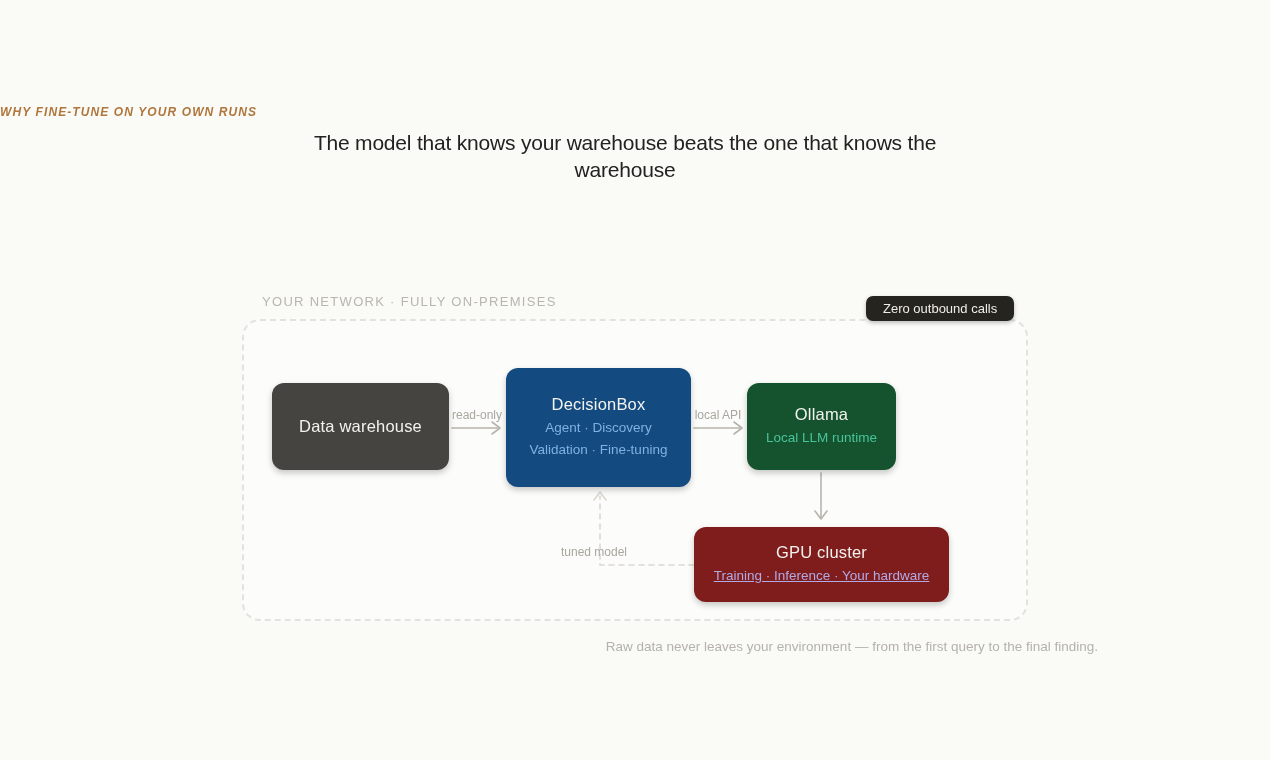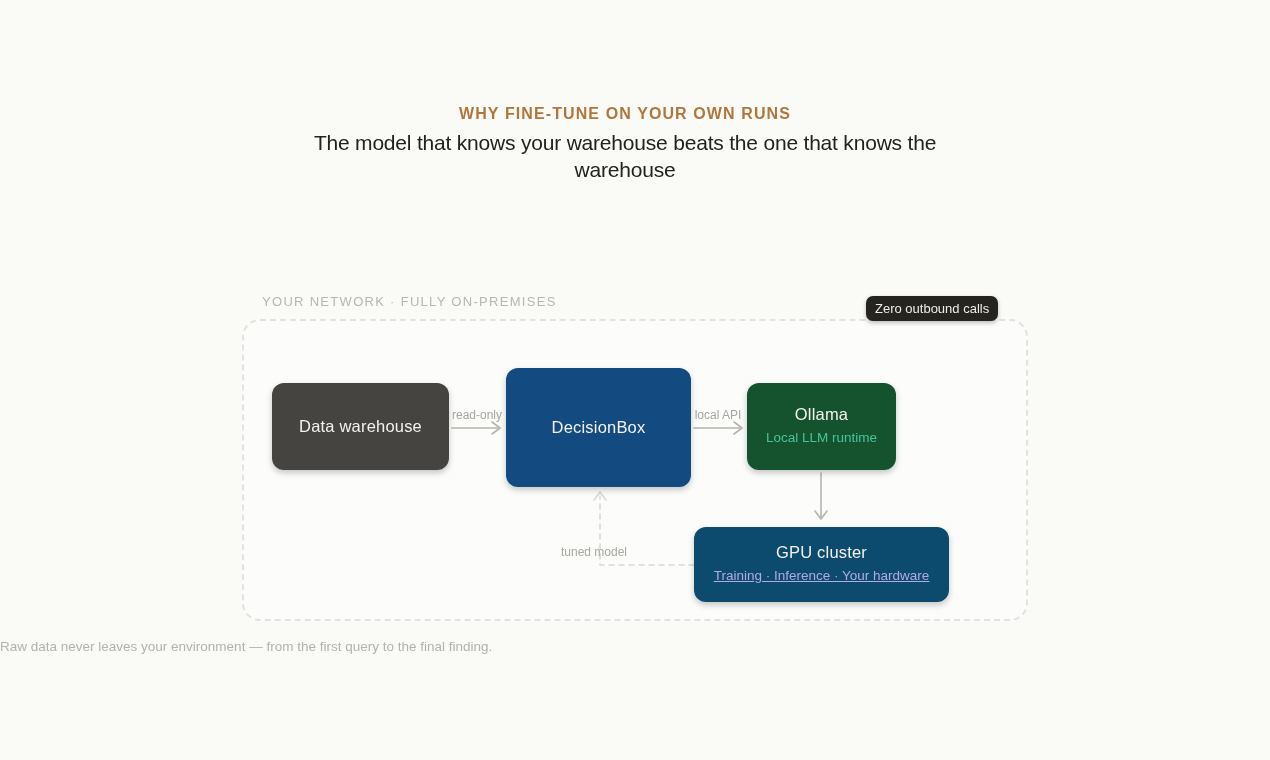--- a/index.html
+++ b/index.html
@@ -8,23 +8,24 @@
     font-family: "Liberation Sans", "DejaVu Sans", sans-serif;
     background: #fafaf7;
     position: relative;
     overflow: hidden;
   }
   .canvas { position: absolute; inset: 0; width: 1270px; height: 760px; }
 
   
   .eyebrow {
     position: absolute; top: 105px; left: 0; width: 1250px;
-    text-align: center;
-    font-size: 16px; font-weight: bold; letter-spacing: 1.1px;
+    text-align: left;
+    font-size: 12px; font-weight: bold; letter-spacing: 1.1px;
     color: #b0763c;
+    font-style: italic;
   }
   .title {
     position: absolute; top: 129px; left: 0; width: 1250px;
     text-align: center;
     font-size: 21px; font-weight: normal; letter-spacing: -0.2px;
     line-height: 27px; color: #232220;
   }
   .title span { display: block; }
 
   
@@ -35,21 +36,21 @@
     text-align: center;
   }
   .network-box {
     position: absolute; top: 319px; left: 242px;
     width: 786px; height: 302px;
     border: 2px dashed #e4e2dc; border-radius: 18px;
     background: rgba(255,255,255,0.45);
   }
   .badge {
     position: absolute; top: 296px; left: 866px;
-    height: 25px; line-height: 25px; padding: 0 9px;
+    height: 25px; line-height: 25px; padding: 0 17px;
     border-radius: 7px;
     font-size: 13px; color: #efede9;
     box-shadow: 0 2px 4px rgba(0,0,0,0.25);
     white-space: nowrap;
   }
 
   
   .node {
     position: absolute;
     border-radius: 12px;
@@ -74,22 +75,22 @@
     position: absolute;
     font-size: 12px; color: #a9a69e;
     text-align: center; white-space: nowrap;
   }
   .lbl-readonly  { left: 443px; top: 408px; width: 68px; }
   .lbl-localapi  { left: 687px; top: 408px; width: 62px; }
   .lbl-tuned     { left: 552px; top: 545px; width: 84px; }
 
   
   .caption {
-    position: absolute; top: 639px; left: 0; width: 1090px;
-    text-align: left;
+    position: absolute; top: 639px; left: 8px; width: 1090px;
+    text-align: right;
     font-size: 13.5px; color: #b5b2ab;
   }
 
   svg.edges { position: absolute; inset: 0; pointer-events: none; }
 </style>
 </head>
 <body style="background: rgb(250, 250, 247);">
 
 <div class="canvas">
 
@@ -125,28 +126,32 @@
       <path d="M594,500 L600,492 L606,500"></path>
     </g>
   </svg>
 
   <div class="node node-dw" style="background-color: rgb(69, 68, 64);">
     <div class="node-title">Data warehouse</div>
   </div>
 
   <div class="node node-db" style="background-color: rgb(19, 74, 128);">
     <div class="node-title">DecisionBox</div>
+    <div class="node-sub" style="color: rgb(127, 178, 226);">
+      <div>Agent · Discovery</div>
+      <div>Validation · Fine-tuning</div>
+    </div>
   </div>
 
   <div class="node node-ollama" style="background-color: #14532d;">
     <div class="node-title">Ollama</div>
     <div class="node-sub" style="color: rgb(73, 195, 155);">Local LLM runtime</div>
   </div>
 
-  <div class="node node-gpu" style="background-color: #0c4a6e;">
+  <div class="node node-gpu" style="background-color: #7f1d1d;">
     <div class="node-title">GPU cluster</div>
     <div class="node-sub" style="color: rgb(178, 170, 229); text-decoration: underline;">Training · Inference · Your hardware</div>
   </div>
 
   <div class="edge-label lbl-readonly">read-only</div>
   <div class="edge-label lbl-localapi">local API</div>
   <div class="edge-label lbl-tuned">tuned model</div>
 
   <div class="caption">Raw data never leaves your environment — from the first query to the final finding.</div>
 

